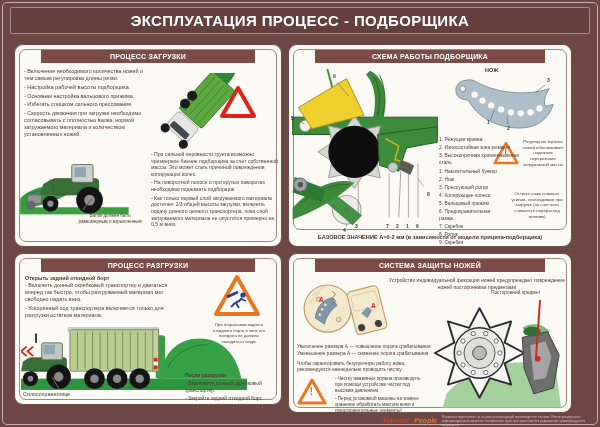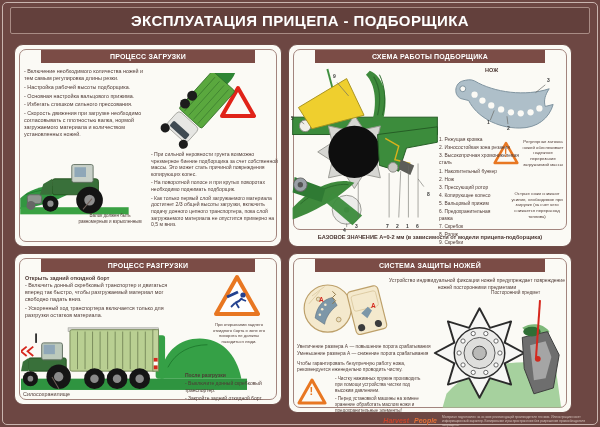--- a/index.html
+++ b/index.html
@@ -33,21 +33,21 @@
   .logo-a { font-style:italic; font-weight:bold; font-size:7px; color:#c5442c; }
   .logo-b { font-style:italic; font-weight:bold; font-size:7px; color:#e07038; }
   .smallprint { width:150px; font-size:3.2px; line-height:1.25; color:#d4c1ba; }
 </style>
 </head>
 <body>
 
 <div class="poster">
   <div class="frame"></div>
 
-  <div class="title-bar">ЭКСПЛУАТАЦИЯ ПРИЦЕПА - ПОДБОРЩИКА</div>
+  <div class="title-bar">ЭКСПЛУАТАЦИЯ ПРОЦЕСС - ПОДБОРЩИКА</div>
 
   <div class="panel" style="left:14px; top:44px; width:268px; height:203px;">
     <div class="inner"></div>
     <div class="phead">ПРОЦЕСС ЗАГРУЗКИ</div>
 
     <div class="txt" style="left:9px; top:23px; width:122px;">
       <div class="li">- Включение необходимого количества ножей и тем самым регулировка длины резки.</div>
       <div class="li">- Настройка рабочей высоты подборщика.</div>
       <div class="li">- Основная настройка вальцового прижима.</div>
       <div class="li">- Избегать слишком сильного прессования.</div>

